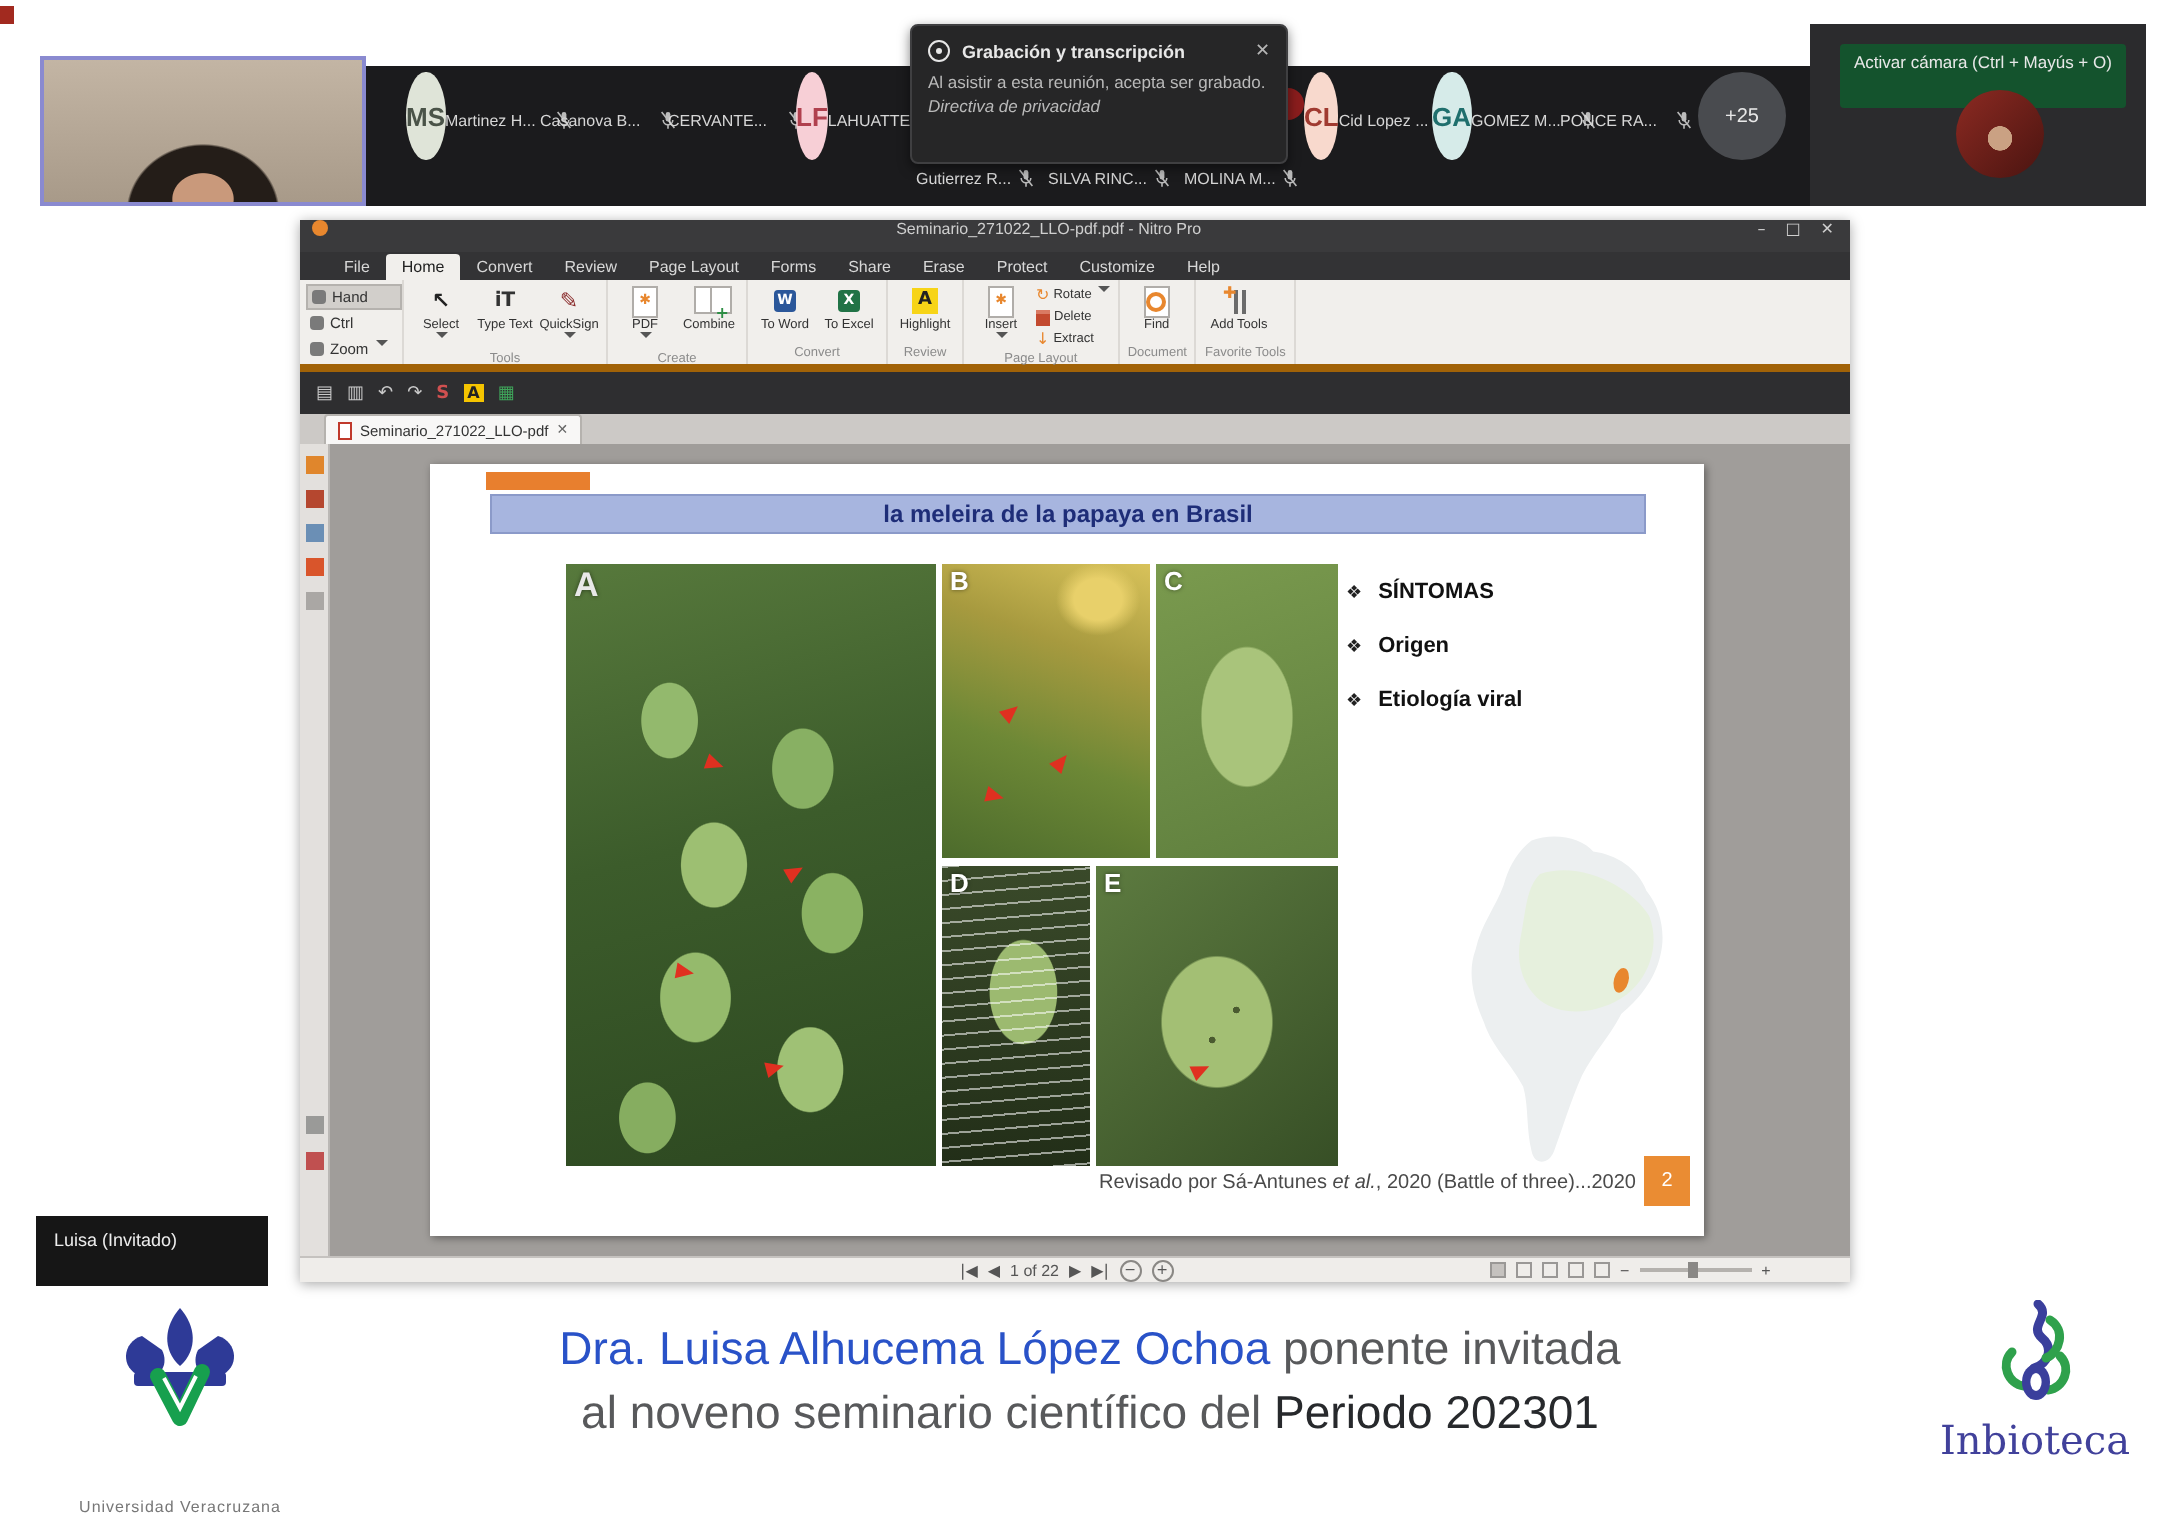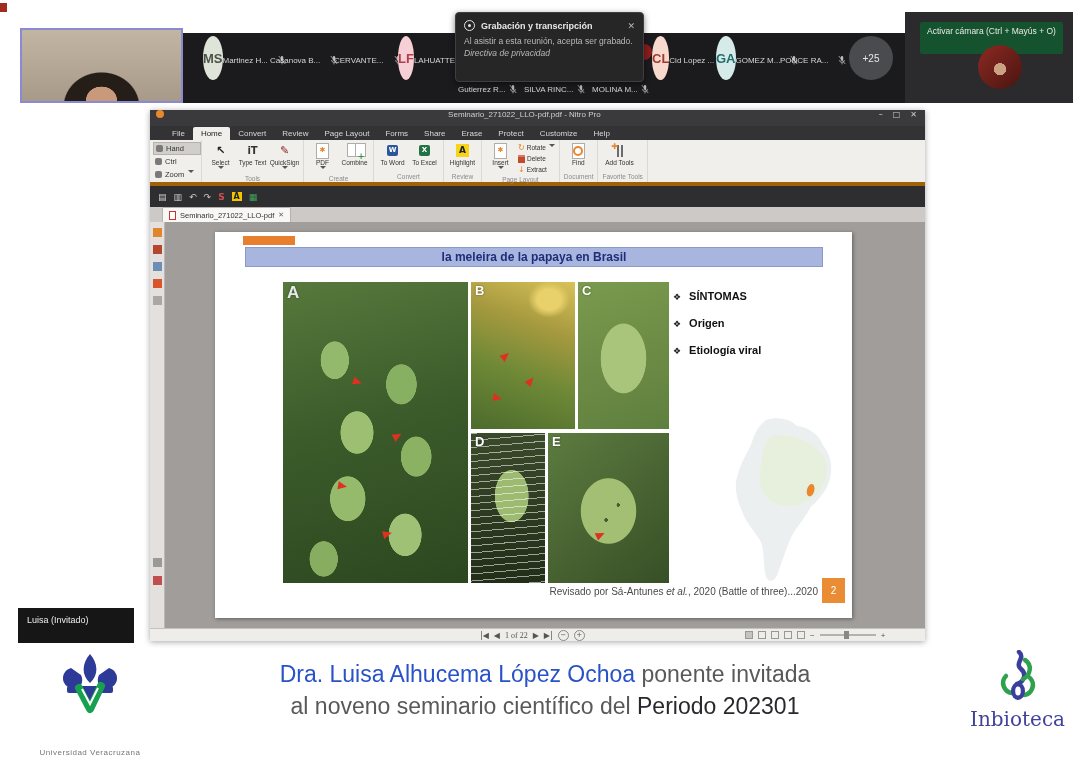--- a/index.html
+++ b/index.html
@@ -596,21 +596,21 @@
         <i style="top:74px;background:#aaa7a4"></i>
         <i style="top:336px;background:#9a9a98"></i>
         <i style="top:354px;background:#c05050"></i>
       </div>
     </div>
 
     <div class="abs statusbar">
       <div class="nav-center">
         <span>|◀</span>
         <span>◀</span>
-        <span style="font-family:Liberation Serif, serif">1 of 22</span>
+        <span style="font-family:Liberation Sans, sans-serif">1 of 22</span>
         <span>▶</span>
         <span>▶|</span>
         <span class="zoom-btn">−</span>
         <span class="zoom-btn">+</span>
       </div>
       <div class="view-right">
         <span class="vic on"></span>
         <span class="vic"></span>
         <span class="vic"></span>
         <span class="vic"></span>

